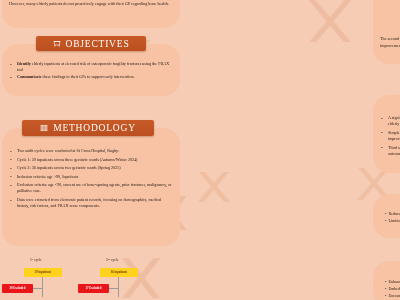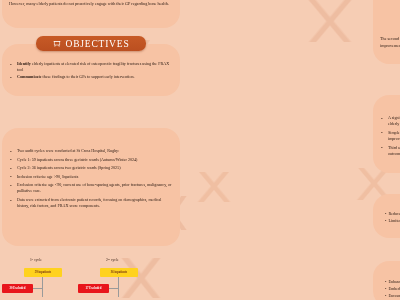--- a/index.html
+++ b/index.html
@@ -47,21 +47,21 @@
     background:#f7c3a4;
     border-radius:16px;
     box-sizing:border-box;
   }
   .card-inner{padding:4px 7px;}
 
   
   .pill{
     position:absolute;
     background:linear-gradient(180deg,#c75a26 0%,#bb4f20 100%);
-    border-radius:7px;
+    border-radius:2px;
     color:#ffffff;
     display:flex;align-items:center;justify-content:center;
     gap:5px;
     letter-spacing:.8px;
     box-shadow:0 1px 2px rgba(120,50,20,.35);
     overflow:hidden;
     z-index:4;
   }
   .pill .ptxt{font-size:9.5px;font-variant:small-caps;text-transform:uppercase;
     font-family:"Liberation Serif", serif;}
@@ -136,20 +136,33 @@
           <li>
             <span class="b">Identify</span><span> elderly inpatients at elevated risk of osteoporotic fragility fractures using the FRAX tool</span>
           </li>
           <li>
             <span class="b">Communicate</span><span> these findings to their GPs to support early intervention.</span>
           </li>
         </ul>
       </div>
     </div>
 
+    <div class="pill" style="left:22px;top:120px;width:132px;height:16px;">
+      <span class="picon">
+        <svg width="8" height="8" viewBox="0 0 16 16">
+          <rect x="2" y="2.5" width="12" height="11" fill="none" stroke="#fff" stroke-width="1.2"></rect>
+          <line x1="5" y1="2.5" x2="5" y2="13.5" stroke="#fff" stroke-width="1"></line>
+          <line x1="8" y1="2.5" x2="8" y2="13.5" stroke="#fff" stroke-width="1"></line>
+          <line x1="11" y1="2.5" x2="11" y2="13.5" stroke="#fff" stroke-width="1"></line>
+          <line x1="2" y1="6" x2="14" y2="6" stroke="#fff" stroke-width="1"></line>
+          <line x1="2" y1="10" x2="14" y2="10" stroke="#fff" stroke-width="1"></line>
+        </svg>
+      </span>
+      <span class="ptxt">METHODOLOGY</span>
+    </div>
 
     <div class="card" style="left:2px;top:128px;width:178px;height:118px;">
       <div class="card-inner" style="padding-top:20px;">
         <ul class="bullets">
           <li>Two audit cycles were conducted at St Cross Hospital, Rugby:</li>
           <li>Cycle 1: 59 inpatients across three geriatric wards (Autumn/Winter 2024)</li>
           <li>Cycle 2: 36 inpatients across two geriatric wards (Spring 2025)</li>
           <li>Inclusion criteria: age &gt;90, Inpatients</li>
           <li>Exclusion criteria: age &lt;90, current use of bone-sparing agents, prior fractures, malignancy, or palliative care.</li>
           <li>Data were extracted from electronic patient records, focusing on demographics, medical history, risk factors, and FRAX score components.</li>

